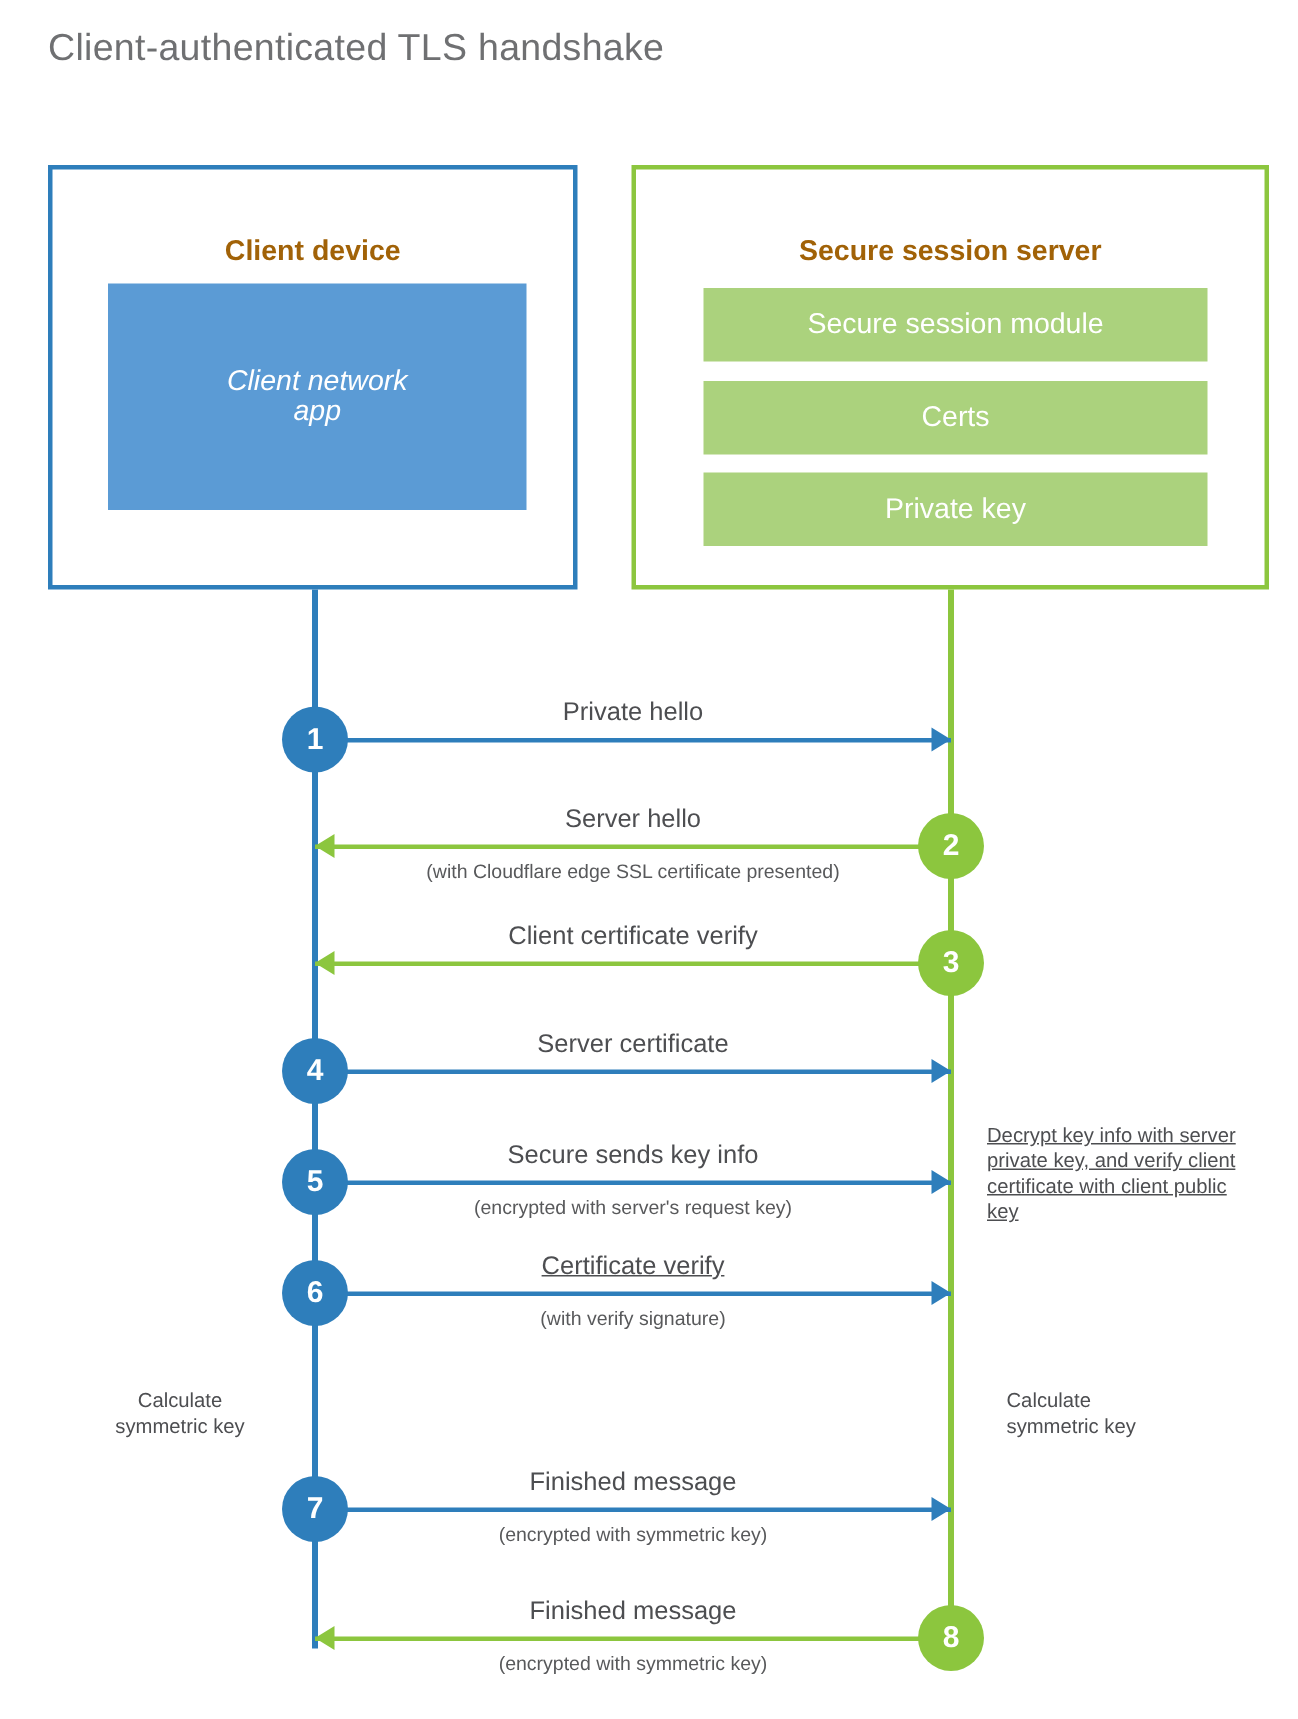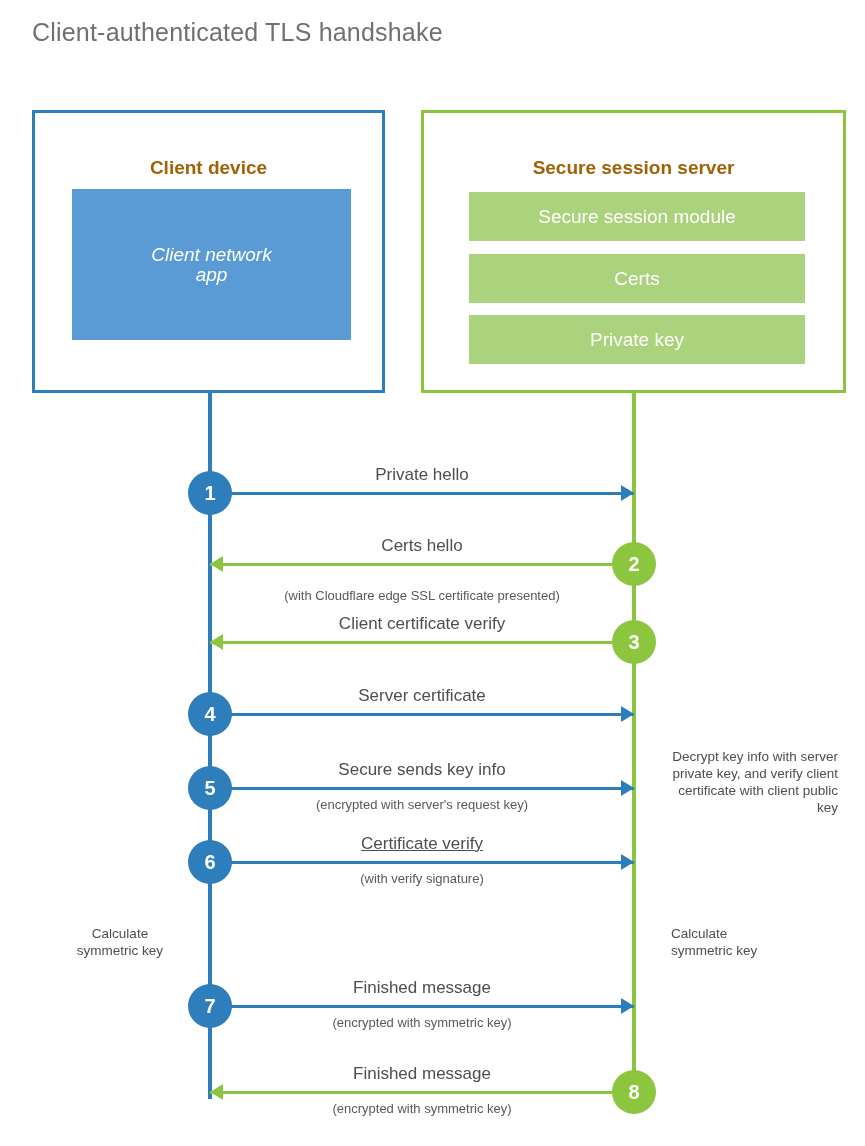--- a/index.html
+++ b/index.html
@@ -177,21 +177,22 @@
   .side-note.left-note {
     left: 40px;
     top: 925px;
     width: 160px;
     text-align: center;
   }
   .side-note.right-note-decrypt {
     left: 658px;
     top: 748px;
     width: 180px;
-    text-align: right;
+    text-align: left;
+    text-decoration: underline;
   }
   .side-note.right-note-calc {
     left: 671px;
     top: 925px;
     width: 170px;
     text-align: left;
   }
 </style>
 </head>
 <body>
@@ -216,22 +217,22 @@
   <div class="lifeline server-line"></div>
 
   <div id="steps-layer">
       <div class="arrow-line blue" style="left: 210px; width: 424px; top: 492px;"></div>
       <div class="arrow-head right blue" style="top: 485px; left: 621px;"></div>
       <div class="step-circle blue" style="left: 188px; top: 471px;">1</div>
       <div class="msg-label" style="left: 210px; width: 424px; top: 465px;">Private hello</div>
       <div class="arrow-line green" style="left: 210px; width: 424px; top: 563px;"></div>
       <div class="arrow-head left green" style="top: 556px; left: 210px;"></div>
       <div class="step-circle green" style="left: 612px; top: 542px;">2</div>
-      <div class="msg-label" style="left: 210px; width: 424px; top: 536px;">Certs hello</div>
-      <div class="msg-sub" style="left: 210px; width: 424px; top: 588px;">(with Cloudflare edge SSL certificate presented)</div>
+      <div class="msg-label" style="left: 210px; width: 424px; top: 536px;">Server hello</div>
+      <div class="msg-sub" style="left: 210px; width: 424px; top: 573px;">(with Cloudflare edge SSL certificate presented)</div>
       <div class="arrow-line green" style="left: 210px; width: 424px; top: 641px;"></div>
       <div class="arrow-head left green" style="top: 634px; left: 210px;"></div>
       <div class="step-circle green" style="left: 612px; top: 620px;">3</div>
       <div class="msg-label" style="left: 210px; width: 424px; top: 614px;">Client certificate verify</div>
       <div class="arrow-line blue" style="left: 210px; width: 424px; top: 713px;"></div>
       <div class="arrow-head right blue" style="top: 706px; left: 621px;"></div>
       <div class="step-circle blue" style="left: 188px; top: 692px;">4</div>
       <div class="msg-label" style="left: 210px; width: 424px; top: 686px;">Server certificate</div>
       <div class="arrow-line blue" style="left: 210px; width: 424px; top: 787px;"></div>
       <div class="arrow-head right blue" style="top: 780px; left: 621px;"></div>

